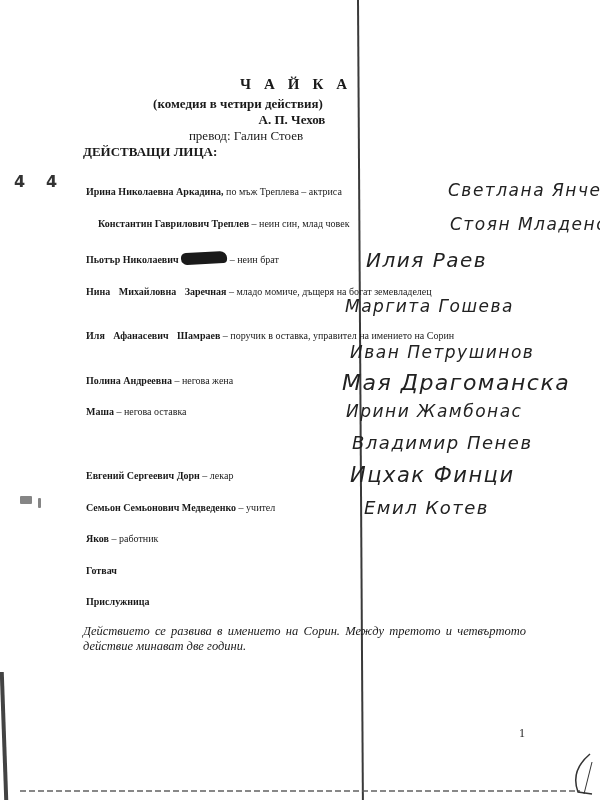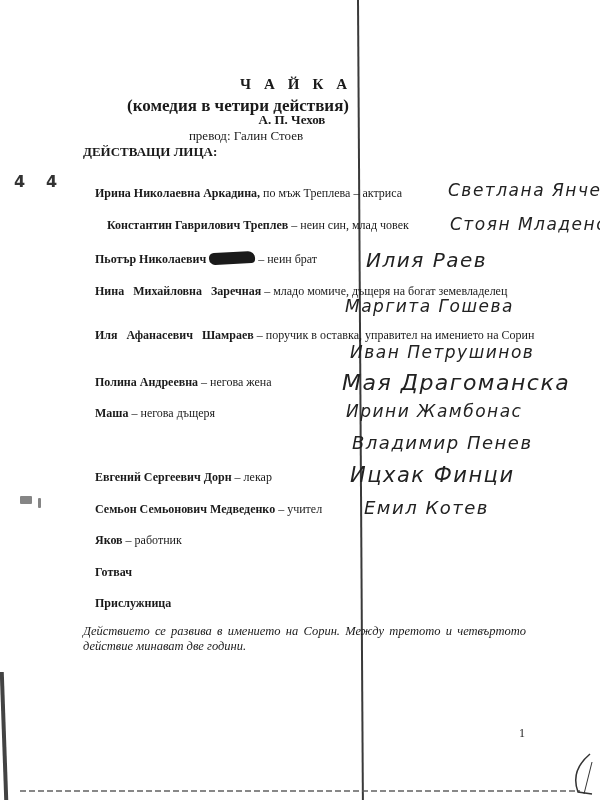--- a/index.html
+++ b/index.html
@@ -26,30 +26,30 @@
     }
     .corner-curl {
       position: absolute; right: 6px; top: 752px; width: 24px; height: 44px;
     }
     .speck { position: absolute; background: #333; border-radius: 1px; }
 
     .title {
       position: absolute; top: 76px; left: 0; width: 600px; text-align: center;
       font-size: 15px; font-weight: bold; letter-spacing: 13px; padding-left: 0;
     }
-    .subtitle { position: absolute; top: 96px; left: 0; width: 476px; text-align: center; font-size: 17px; font-weight: bold; }
+    .subtitle { position: absolute; top: 96px; left: 0; width: 476px; text-align: center; font-size: 13px; font-weight: bold; }
     .author   { position: absolute; top: 112px; left: 0; width: 584px; text-align: center; font-size: 13px; font-weight: bold; }
     .translator { position: absolute; top: 128px; left: 0; width: 492px; text-align: center; font-size: 13px; }
 
     .section-heading {
       position: absolute; top: 144px; left: 83px; font-size: 13px; font-weight: bold;
     }
 
     .char {
-      position: absolute; left: 95px; font-size: 12px; white-space: nowrap;
+      position: absolute; left: 86px; font-size: 10px; white-space: nowrap;
     }
     .char .name { font-weight: bold; }
     .char.wrap { white-space: normal; width: 443px; text-align: justify; line-height: 15px; }
     .char.wrap .name { word-spacing: 6px; }
 
     .redact {
       display: inline-block; width: 46px; height: 12px; background: #1a1a1a;
       border-radius: 5px 7px 4px 6px; vertical-align: -1px; transform: rotate(-3deg);
     }
 
@@ -118,21 +118,21 @@
     <span class="name">Иля Афанасевич Шамраев</span><span> – поручик в оставка, управител на имението на Сорин</span>
   </div>
   <div class="hand" style="left:350px; top:342px;">Иван Петрушинов</div>
 
   <div class="char" style="top:375px;">
     <span class="name">Полина Андреевна</span><span> – негова жена</span>
   </div>
   <div class="hand" style="left:342px; top:370px; font-size:22px;">Мая Драгоманска</div>
 
   <div class="char" style="top:406px;">
-    <span class="name">Маша</span><span> – негова дъщеря</span>
+    <span class="name">Маша</span><span> – негова оставка</span>
   </div>
   <div class="hand" style="left:346px; top:401px;">Ирини Жамбонас</div>
 
   <div class="hand" style="left:352px; top:432px; font-size:18px;">Владимир Пенев</div>
 
   <div class="char" style="top:470px;">
     <span class="name">Евгений Сергеевич Дорн</span><span> – лекар</span>
   </div>
   <div class="hand" style="left:350px; top:463px; font-size:21px;">Ицхак Финци</div>
 

